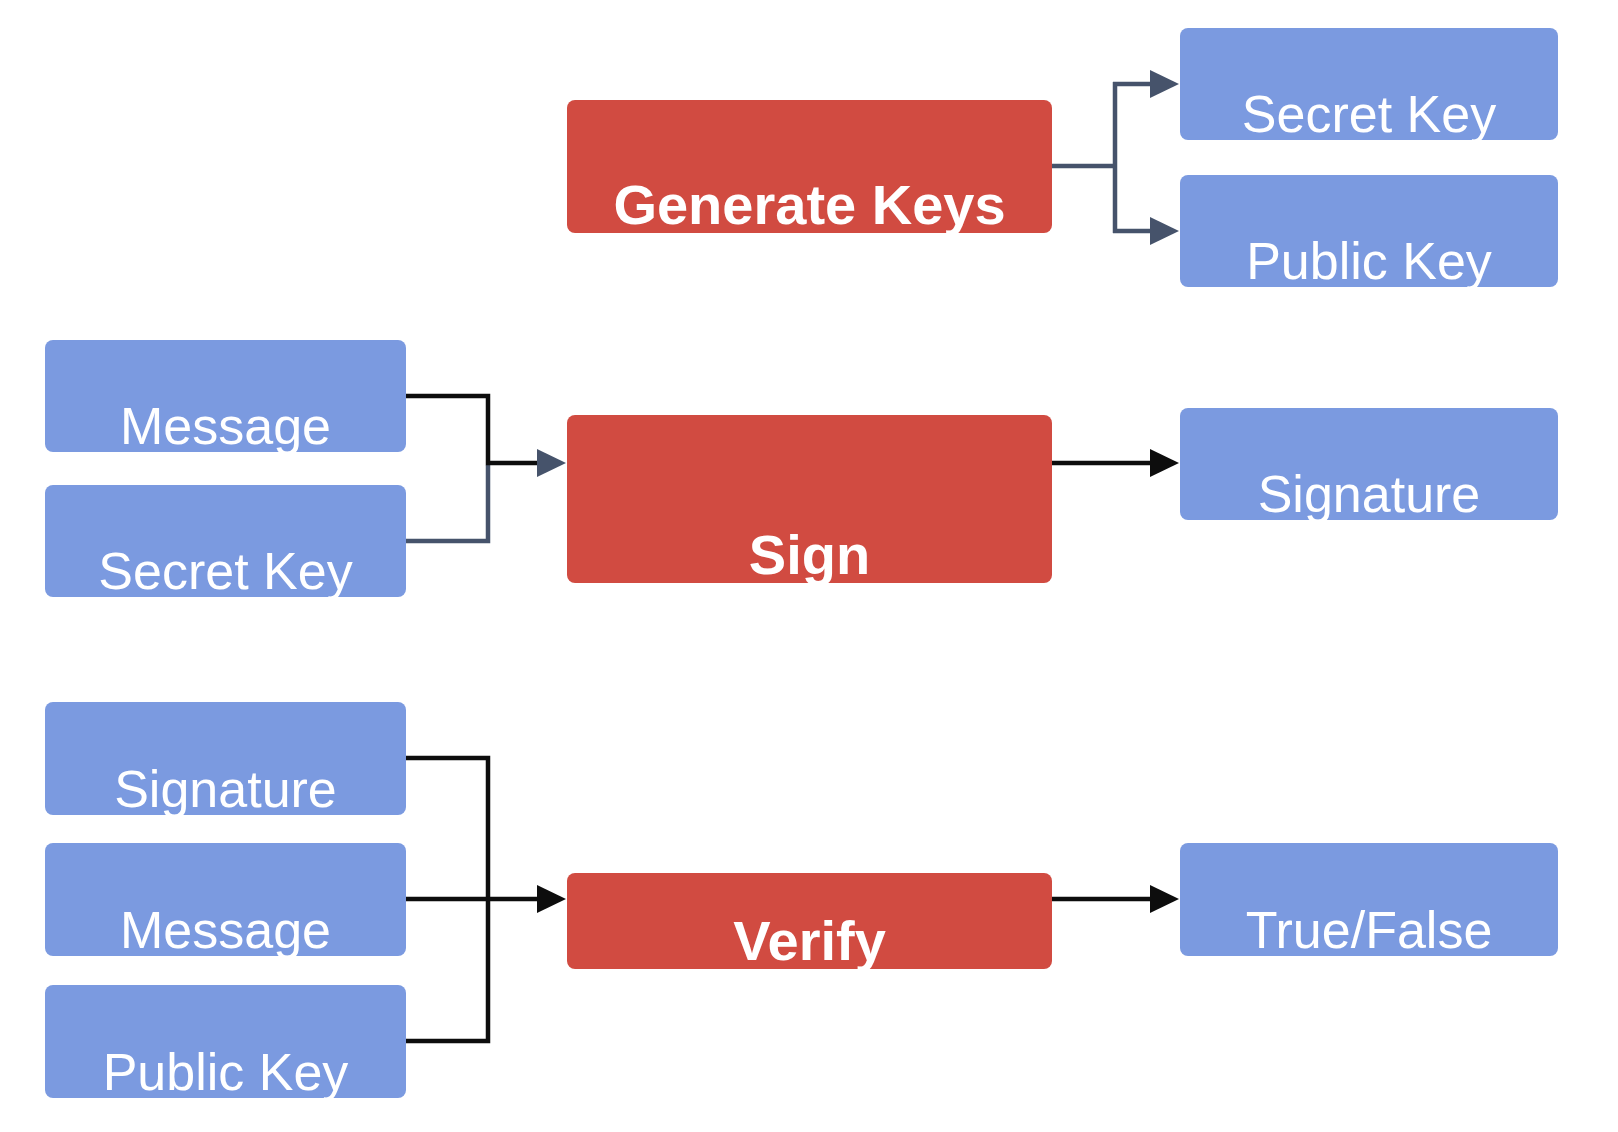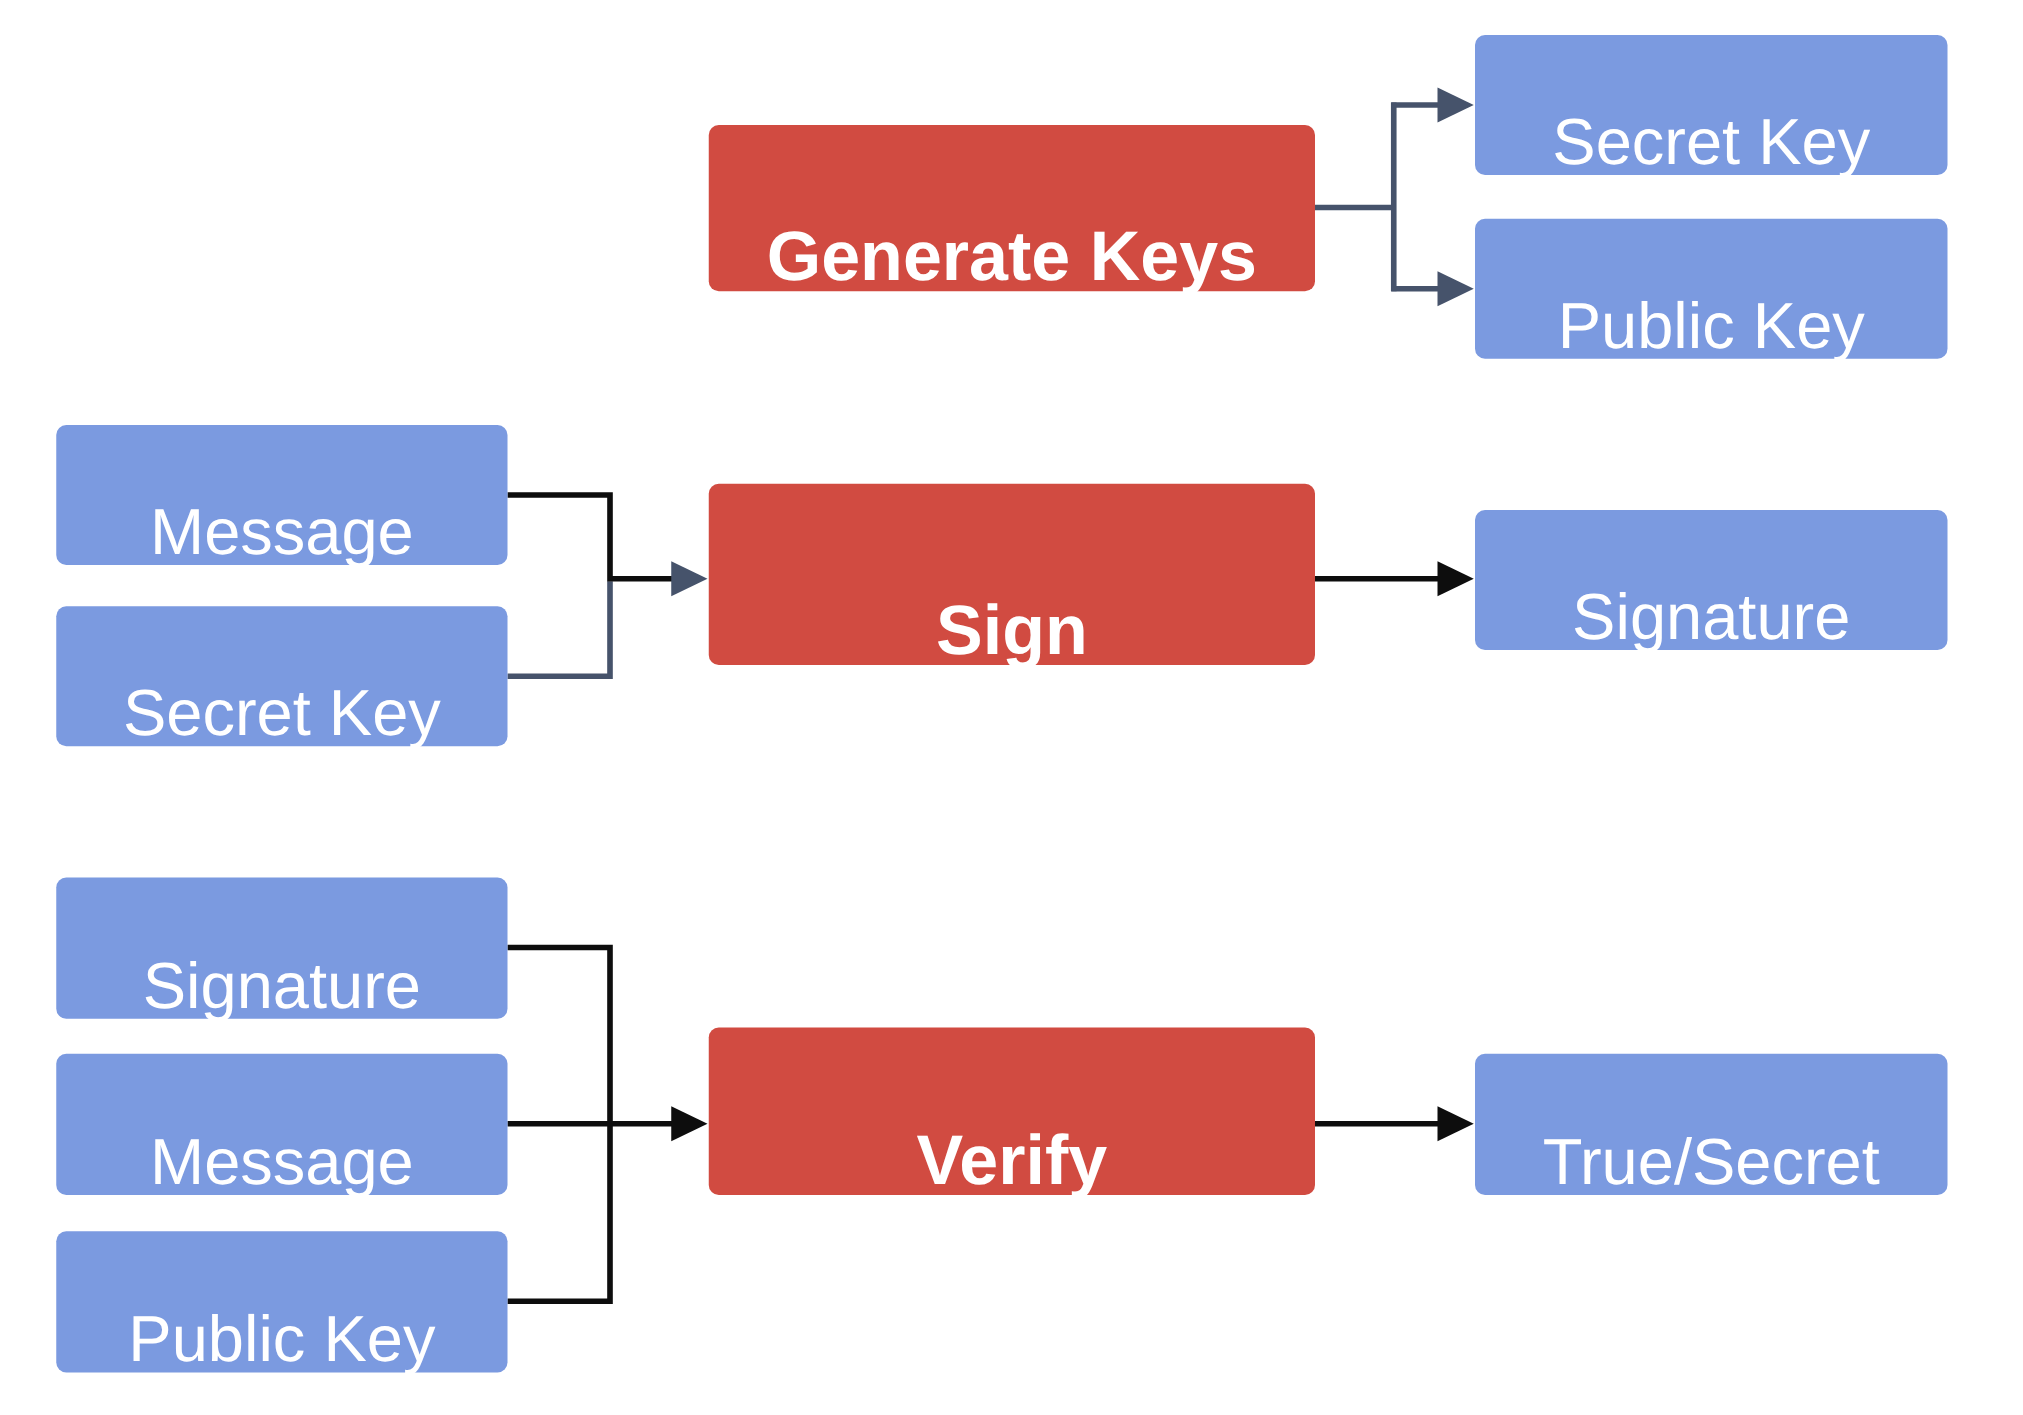--- a/index.html
+++ b/index.html
@@ -68,36 +68,36 @@
   <div class="node data-node" style="left:1180px;top:175px;width:378px;height:112px">
     <span>Public Key</span>
   </div>
 
   <div class="node data-node" style="left:45px;top:340px;width:361px;height:112px">
     <span>Message</span>
   </div>
   <div class="node data-node" style="left:45px;top:485px;width:361px;height:112px">
     <span>Secret Key</span>
   </div>
-  <div class="node op-node" style="left:567px;top:387px;width:485px;height:145px">
+  <div class="node op-node" style="left:567px;top:415px;width:485px;height:168px">
     <span>Sign</span>
   </div>
   <div class="node data-node" style="left:1180px;top:408px;width:378px;height:112px">
     <span>Signature</span>
   </div>
 
   <div class="node data-node" style="left:45px;top:702px;width:361px;height:113px">
     <span>Signature</span>
   </div>
   <div class="node data-node" style="left:45px;top:843px;width:361px;height:113px">
     <span>Message</span>
   </div>
   <div class="node data-node" style="left:45px;top:985px;width:361px;height:113px">
     <span>Public Key</span>
   </div>
-  <div class="node op-node" style="left:567px;top:822px;width:485px;height:134px">
+  <div class="node op-node" style="left:567px;top:873px;width:485px;height:96px">
     <span>Verify</span>
   </div>
   <div class="node data-node" style="left:1180px;top:843px;width:378px;height:113px">
-    <span>True/Secret</span>
+    <span>True/False</span>
   </div>
 
 </div>
 
 </body></html>

